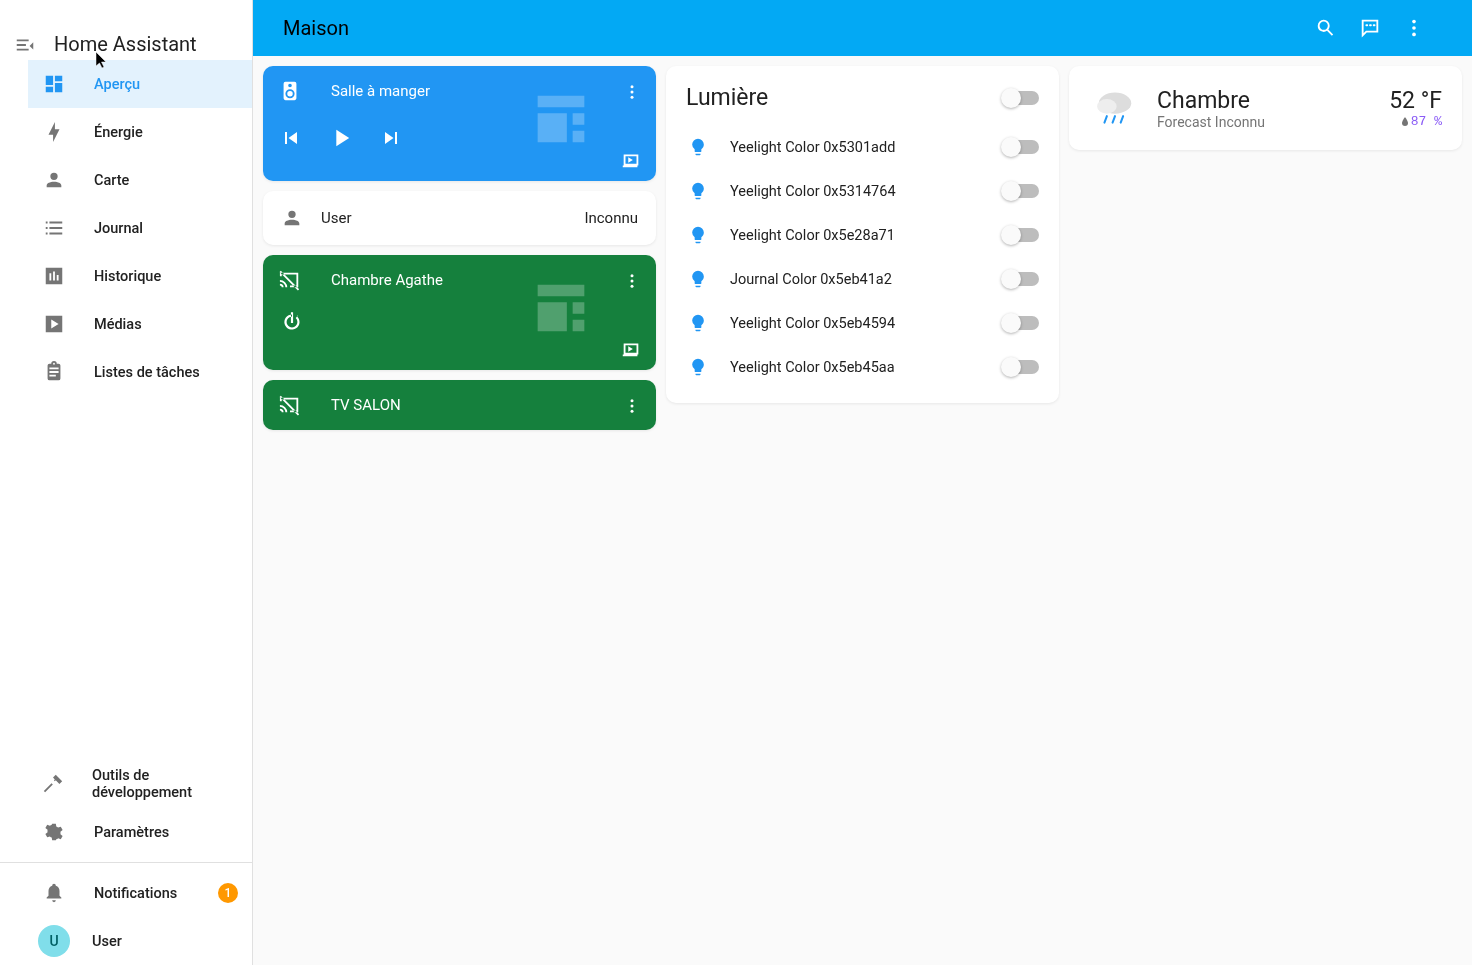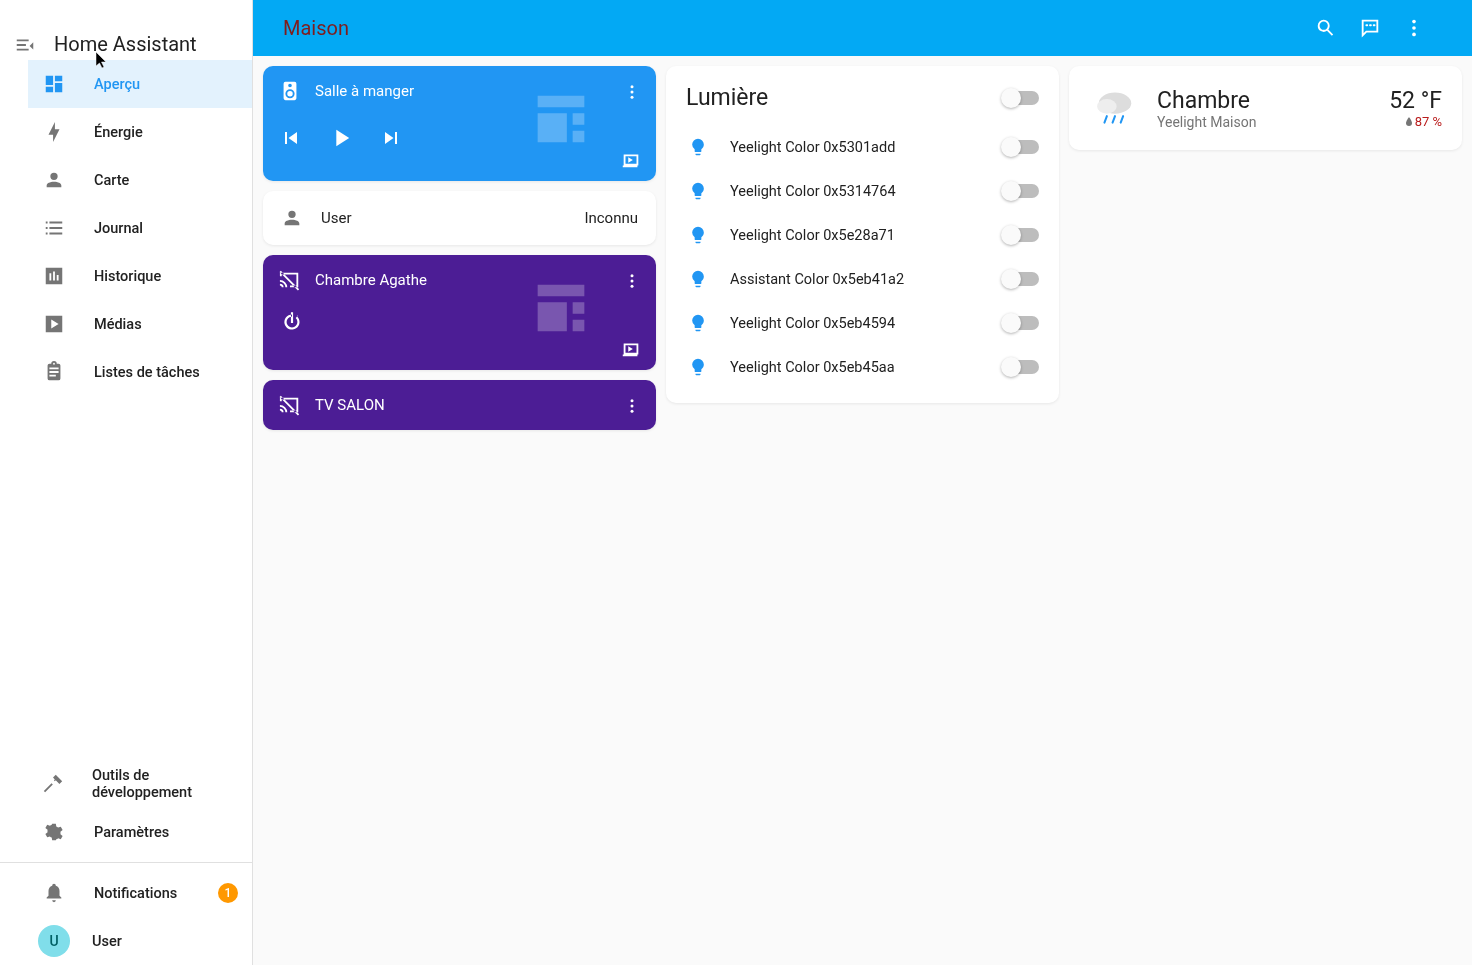--- a/index.html
+++ b/index.html
@@ -12,33 +12,33 @@
 .sb-item { display: flex; align-items: center; height: 48px; padding: 0 14px; gap: 28px; cursor: pointer; font-size: 14.5px; color: #212121; font-weight: 500; margin-left: 28px; }
 .sb-item .icon { width: 24px; height: 24px; display: flex; align-items: center; justify-content: center; color: #757575; }
 .sb-item.active { background: #e3f2fd; color: #2196f3; }
 .sb-item.active .icon { color: #2196f3; }
 .sb-bottom { border-top: none; }
 .sb-divider { height: 1px; background: #e0e0e0; margin: 6px 0; }
 .badge { background: #ff9800; color: #fff; border-radius: 50%; width: 20px; height: 20px; display: flex; align-items: center; justify-content: center; font-size: 12px; margin-left: auto; }
 .avatar { width: 32px; height: 32px; border-radius: 50%; background: #80deea; color: #006064; display: flex; align-items: center; justify-content: center; font-weight: 500; font-size: 14px;}
 .sb-item.user-item { gap: 22px; padding-left: 10px;}
 .main { flex: 1; display: flex; flex-direction: column; background: #fafafa; }
-.topbar { height: 56px; background: #03a9f4; color: #7f1d1d; display: flex; align-items: center; padding: 0 36px 0 30px; }
+.topbar { height: 56px; background: #03a9f4; color: #000000; display: flex; align-items: center; padding: 0 36px 0 30px; }
 .topbar .title { font-size: 20px; font-weight: 400; }
 .topbar .spacer { flex: 1; }
 .topbar .tb-icon { width: 44px; height: 44px; display: flex; align-items: center; justify-content: center; cursor: pointer; }
 .content { flex: 1; padding: 10px; display: flex; gap: 10px; align-items: flex-start; overflow: auto; }
 .col { display: flex; flex-direction: column; gap: 10px; }
 .col1 { width: 393px; }
 .col2 { width: 393px; }
 .col3 { width: 393px; }
 .card { background: #fff; border-radius: 10px; box-shadow: 0 1px 3px rgba(0,0,0,0.08); overflow: hidden; }
 .media-card { background: #2196f3; color: #fff; position: relative; min-height: 115px; padding: 14px 16px; }
-.media-card.grey { background: #4c1d95; text-align: right; }
-.media-card .row1 { display: flex; align-items: center; gap: 14px; }
+.media-card.grey { background: #15803d; text-align: right; }
+.media-card .row1 { display: flex; align-items: center; gap: 30px; }
 .media-card .row1 .name { font-size: 15px; }
 .media-card .more { position: absolute; right: 8px; top: 10px; width: 32px; height: 32px; display:flex; align-items:center; justify-content:center; cursor:pointer; }
 .media-card .controls { display: flex; gap: 24px; margin-top: 22px; align-items: center; }
 .media-card .bg-icon { position: absolute; right: 60px; top: 18px; opacity: 0.25; }
 .media-card .br-icon { position: absolute; right: 14px; bottom: 10px; cursor:pointer;}
 .media-card.compact { min-height: auto; }
 .media-card.compact .row1 { }
 .media-power .power { margin-top: 18px; }
 .person-card { display: flex; align-items: center; padding: 16px 18px; gap: 18px; }
 .person-card .pname { font-size: 15px; color: #212121; }
@@ -52,21 +52,21 @@
 .light-row .lr-name { font-size: 14.5px; color: #212121; }
 .light-row .lr-toggle { margin-left: auto; }
 .toggle { width: 36px; height: 14px; background: #bdbdbd; border-radius: 10px; position: relative; cursor: pointer; }
 .toggle .knob { width: 20px; height: 20px; border-radius: 50%; background: #fafafa; box-shadow: 0 1px 3px rgba(0,0,0,0.3); position: absolute; top: -3px; left: -2px; }
 .weather-card { padding: 16px 20px; display: flex; align-items: center; gap: 16px; }
 .weather-card .w-icon { width: 52px; height: 52px; }
 .weather-card .w-text .w-cond { font-size: 23px; font-weight: 400; }
 .weather-card .w-text .w-fore { font-size: 14px; color: #757575; }
 .weather-card .w-right { margin-left: auto; text-align: right; }
 .weather-card .w-temp { font-size: 23px; }
-.weather-card .w-hum { font-size: 13px; color: #b91c1c; display:flex; align-items:center; justify-content:flex-end; }
+.weather-card .w-hum { font-size: 13px; color: #8b5cf6; display:flex; align-items:center; justify-content:flex-end; font-family:Liberation Mono, monospace;}
 svg { display: block; }
 .cursor { position: absolute; left: 96px; top: 52px; pointer-events: none; z-index: 999;}
 </style>
 </head>
 <body>
 
 <div class="app">
 
   <div class="sidebar">
     <div class="sb-header">
@@ -344,21 +344,21 @@
     <div class="lr-toggle toggle">
                   <div class="knob"></div>
                 </div>
   </div>
               <div class="light-row">
     <span class="lr-icon">
                   <svg width="20" height="20" viewBox="0 0 24 24" fill="currentColor">
                     <path d="M12 2a7 7 0 017 7c0 2.4-1.2 4.5-3 5.7V17a1 1 0 01-1 1H9a1 1 0 01-1-1v-2.3A7 7 0 015 9a7 7 0 017-7M9 20h6v1a1 1 0 01-1 1h-4a1 1 0 01-1-1v-1z"></path>
                   </svg>
                 </span>
-    <span class="lr-name">Assistant Color 0x5eb41a2</span>
+    <span class="lr-name">Journal Color 0x5eb41a2</span>
     <div class="lr-toggle toggle">
                   <div class="knob"></div>
                 </div>
   </div>
               <div class="light-row">
     <span class="lr-icon">
                   <svg width="20" height="20" viewBox="0 0 24 24" fill="currentColor">
                     <path d="M12 2a7 7 0 017 7c0 2.4-1.2 4.5-3 5.7V17a1 1 0 01-1 1H9a1 1 0 01-1-1v-2.3A7 7 0 015 9a7 7 0 017-7M9 20h6v1a1 1 0 01-1 1h-4a1 1 0 01-1-1v-1z"></path>
                   </svg>
                 </span>
@@ -388,21 +388,21 @@
             <svg width="52" height="52" viewBox="0 0 64 64">
                 <ellipse cx="32" cy="26" rx="20" ry="13" fill="#ddd"></ellipse>
                 <ellipse cx="22" cy="30" rx="12" ry="9" fill="#eee"></ellipse>
                 <line x1="22" y1="42" x2="19" y2="50" stroke="#2196f3" stroke-width="2.5" stroke-linecap="round"></line>
                 <line x1="32" y1="42" x2="29" y2="50" stroke="#2196f3" stroke-width="2.5" stroke-linecap="round"></line>
                 <line x1="42" y1="42" x2="39" y2="50" stroke="#2196f3" stroke-width="2.5" stroke-linecap="round"></line>
               </svg>
           </div>
           <div class="w-text">
             <div class="w-cond">Chambre</div>
-            <div class="w-fore">Yeelight Maison</div>
+            <div class="w-fore">Forecast Inconnu</div>
           </div>
           <div class="w-right">
             <div class="w-temp">52 °F</div>
             <div class="w-hum">
               <svg width="12" height="12" viewBox="0 0 24 24" fill="#757575">
                   <path d="M12 2s6 8 6 12a6 6 0 01-12 0c0-4 6-12 6-12z"></path>
                 </svg>
               <span>87 %</span>
             </div>
           </div>

